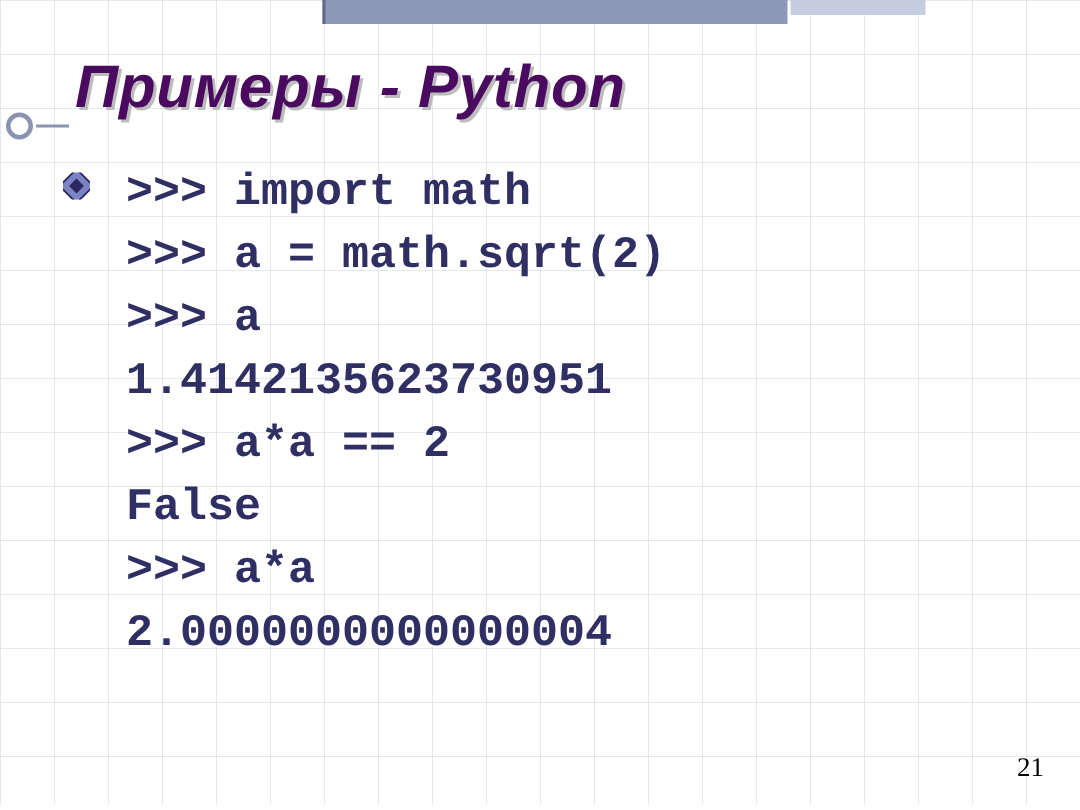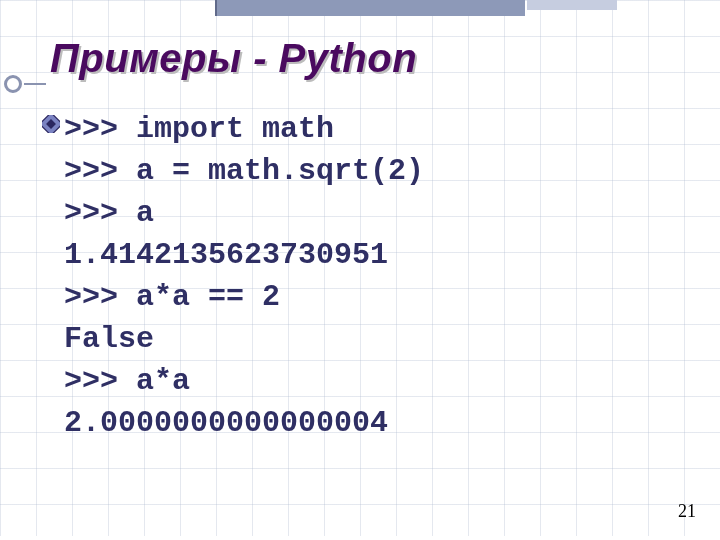--- a/index.html
+++ b/index.html
@@ -68,21 +68,21 @@
   
   .bullet {
     position: absolute;
     left: 42px; top: 115px;
     width: 18px; height: 18px;
   }
   .bullet svg { display: block; }
   
   .code {
     position: absolute;
-    left: 64px; top: 108px;
+    left: 84px; top: 108px;
     font-family: "Courier New", Courier, monospace;
     font-weight: bold;
     font-size: 30px;
     line-height: 42px;
     color: #2f2f64;
     white-space: pre;
   }
   
   .pagenum {
     position: absolute;

